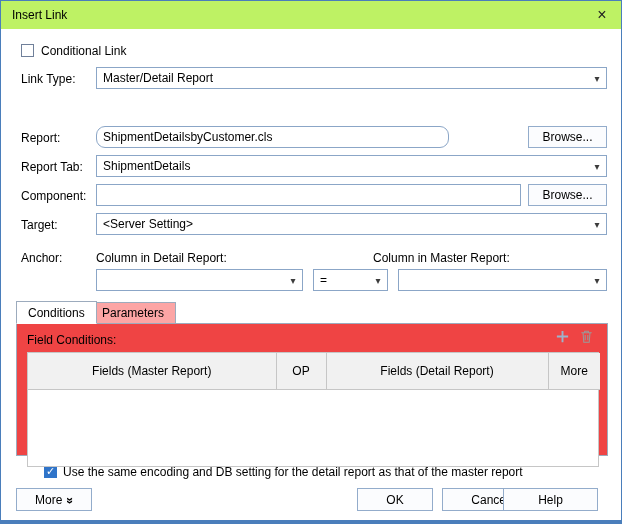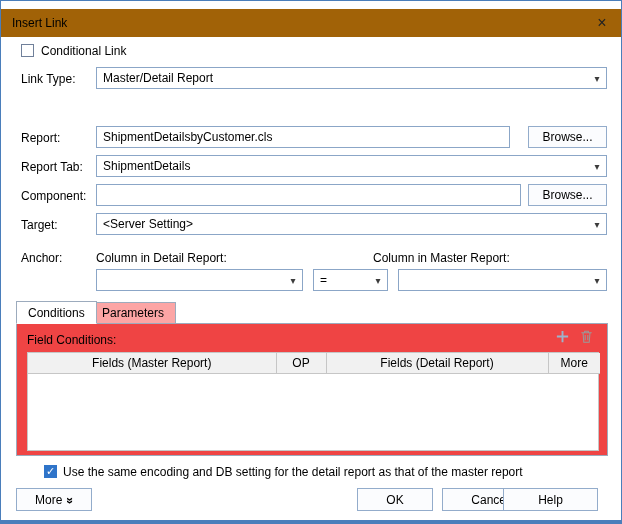--- a/index.html
+++ b/index.html
@@ -3,21 +3,21 @@
 <meta charset="utf-8">
 <style>
   html,body { margin:0; padding:0; background:#fff; }
   * { box-sizing:border-box; }
   .dialog {
     position:relative; width:622px; height:524px; background:#ffffff;
     border:1px solid #4a7ebb; border-bottom-width:4px;
     font-family:"Liberation Sans", sans-serif; font-size:12px; color:#000;
     overflow:hidden;
   }
-  .titlebar { position:absolute; left:0; top:8px; right:0; height:28px; background:#a16207; }
+  .titlebar { position:absolute; left:0; top:0; right:0; height:28px; background:#bef264; }
   .title { position:absolute; left:11px; top:7px; font-size:12px; }
   .close-btn { position:absolute; right:2px; top:0; width:34px; height:27px;
     display:flex; align-items:center; justify-content:center; font-size:16px; color:#222;
     background:transparent; border:none; cursor:default; }
   .lbl { position:absolute; white-space:nowrap; line-height:14px; }
   .combo, .txt {
     position:absolute; height:22px; border:1px solid #8ba6c7; background:#fff;
   }
   .combo { display:flex; align-items:center;gap:10px; }
   .combo-value { flex:1; padding:0 6px; white-space:nowrap; overflow:hidden; }
@@ -36,21 +36,21 @@
   .checkbox.checked .check { display:block; }
   .tab { position:absolute; height:22px; padding:0 11px; display:flex; align-items:center;
     background:#fca5a5; border:1px solid #9cabbd; }
   .tab.active { background:#fff; border-bottom:1px solid #fff; height:23px; z-index:3; }
   .panel { position:absolute; left:15px; top:322px; width:592px; height:133px;
     border:1px solid #9cabbd; background:#ef4444; z-index:1; }
   .icon-btn { position:absolute; width:18px; height:18px; background:transparent; border:none;
     padding:0; display:flex; align-items:center; justify-content:center; cursor:default; }
   .cond-table { position:absolute; left:10px; top:28px; width:572px; border:1px solid #c6c6c6; background:#fff; }
   .cond-table table { width:100%; border-collapse:collapse; table-layout:fixed; }
-  .cond-table th { height:20px; background:#f1f1f1; border-right:1px solid #c6c6c6;
+  .cond-table th { height:36px; background:#f1f1f1; border-right:1px solid #c6c6c6;
     border-bottom:1px solid #c6c6c6; font-weight:normal; font-size:12px; text-align:center;
     overflow:hidden; white-space:nowrap; }
   .cond-table th:last-child { border-right:none; }
   .table-body { height:76px; background:#fff; }
 </style>
 </head>
 <body>
 
 <div class="dialog">
 
@@ -66,21 +66,21 @@
   </div>
   <span class="lbl" style="left:40px; top:43px;">Conditional Link</span>
 
   <span class="lbl" style="left:20px; top:71px;">Link Type:</span>
   <div class="combo" style="left:95px; top:66px; width:511px;">
     <span class="combo-value">Master/Detail Report</span>
     <span class="combo-arrow">▾</span>
   </div>
 
   <span class="lbl" style="left:20px; top:130px;">Report:</span>
-  <input class="txt" style="left: 95px; top: 125px; width: 414px;" value="ShipmentDetailsbyCustomer.cls">
+  <input class="txt" style="left: 95px; top: 125px; width: 353px; border-radius: 9px;" value="ShipmentDetailsbyCustomer.cls">
   <button class="btn" style="left:527px; top:125px; width:79px; height:22px;">
       <span>Browse...</span>
     </button>
 
   <span class="lbl" style="left:20px; top:159px;">Report Tab:</span>
   <div class="combo" style="left:95px; top:154px; width:511px;">
     <span class="combo-value">ShipmentDetails</span>
     <span class="combo-arrow">▾</span>
   </div>
 

